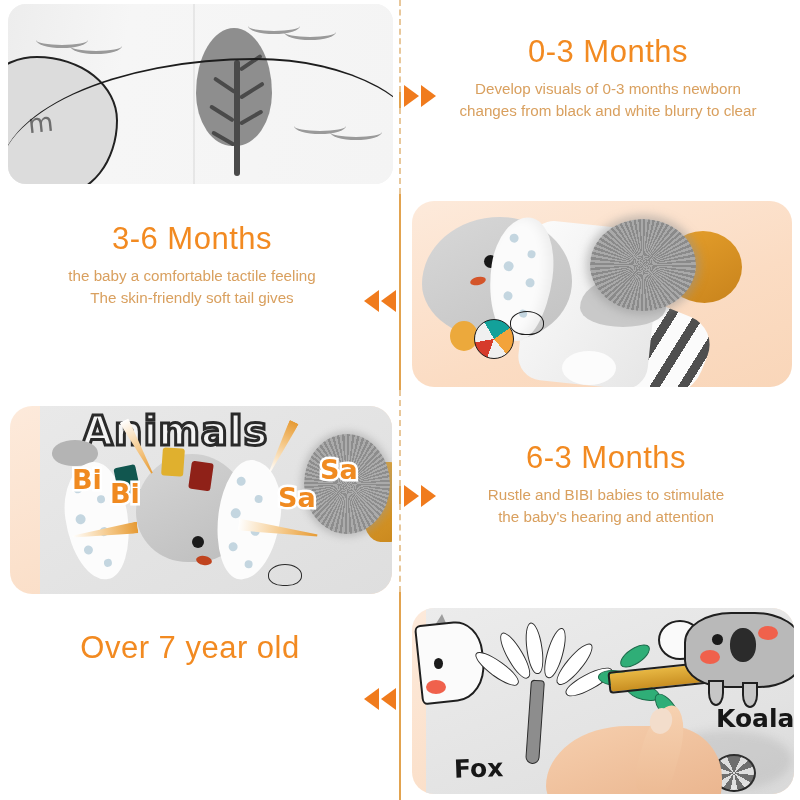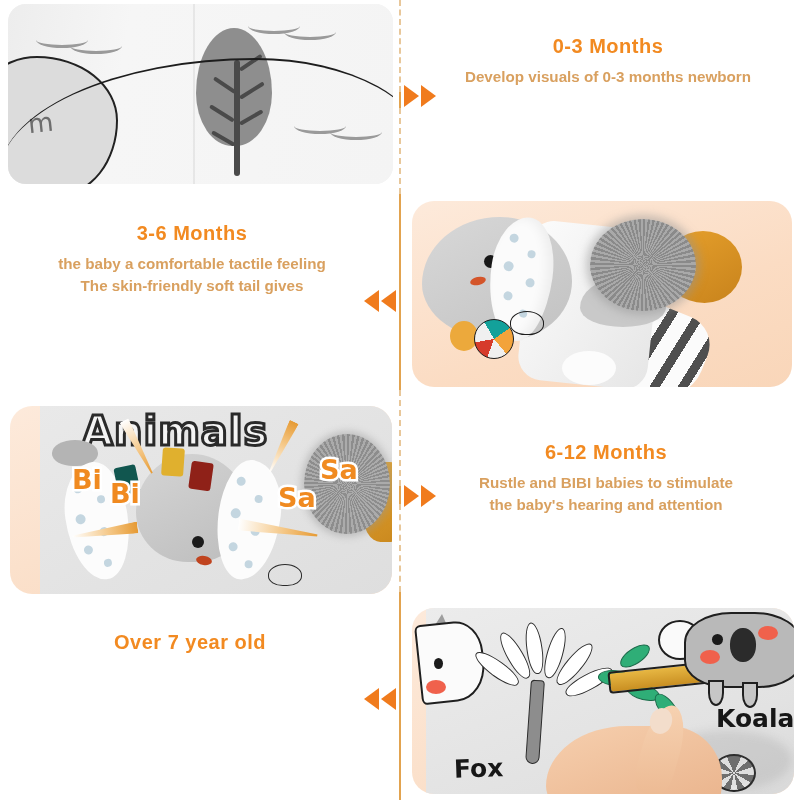--- a/index.html
+++ b/index.html
@@ -67,35 +67,35 @@
   }
 
   
   .textblock {
     position: absolute;
     width: 100%;
     text-align: center;
     padding: 0 26px;
   }
   .tb-heading {
-    font-size: 20px;
-    font-weight: 700;
+    font-size: 31px;
+    font-weight: 400;
     color: #F28A21;
     letter-spacing: 0.5px;
     line-height: 1.05;
     white-space: nowrap;
   }
   .tb-body {
     margin-top: 9px;
     font-size: 15.2px;
     font-weight: 400;
     color: #D9A05F;
     line-height: 1.45;
   }
-  .tb-body span { display: block; white-space: nowrap; font-weight: bold; }
+  .tb-body span { display: block; white-space: nowrap; }
 
   .tb-1 { top: 36px;  left: 8px; }
   .tb-2 { top: 238px; left: -8px; }
 
   
   .divider {
     position: absolute;
     left: 399px;
     width: 2px;
   }
@@ -579,20 +579,21 @@
           <div class="p1-hill"></div>
         </div>
       </div>
     </div>
 
     <div class="half">
       <div class="textblock tb-1">
         <div class="tb-heading">0-3 Months</div>
         <div class="tb-body">
           <span>Develop visuals of 0-3 months newborn</span>
+          <span>changes from black and white blurry to clear</span>
         </div>
       </div>
     </div>
   </div>
 
   <div class="row row-2">
     <div class="half">
       <div class="textblock tb-2" style="position:absolute; top:30px; left:-8px;">
         <div class="tb-heading">3-6 Months</div>
         <div class="tb-body">
@@ -694,21 +695,21 @@
           <div class="sl-wrap sl-sa2">
             <div class="sl-stroke">Sa</div>
             <div class="sl-fill">Sa</div>
           </div>
         </div>
       </div>
     </div>
 
     <div class="half">
       <div class="textblock" style="position:absolute; top:42px; left:6px;">
-        <div class="tb-heading">6-12 Months</div>
+        <div class="tb-heading">6-3 Months</div>
         <div class="tb-body">
           <span>Rustle and BIBI babies to stimulate</span>
           <span>the baby's hearing and attention</span>
         </div>
       </div>
     </div>
   </div>
 
   <div class="row row-4">
     <div class="half">

